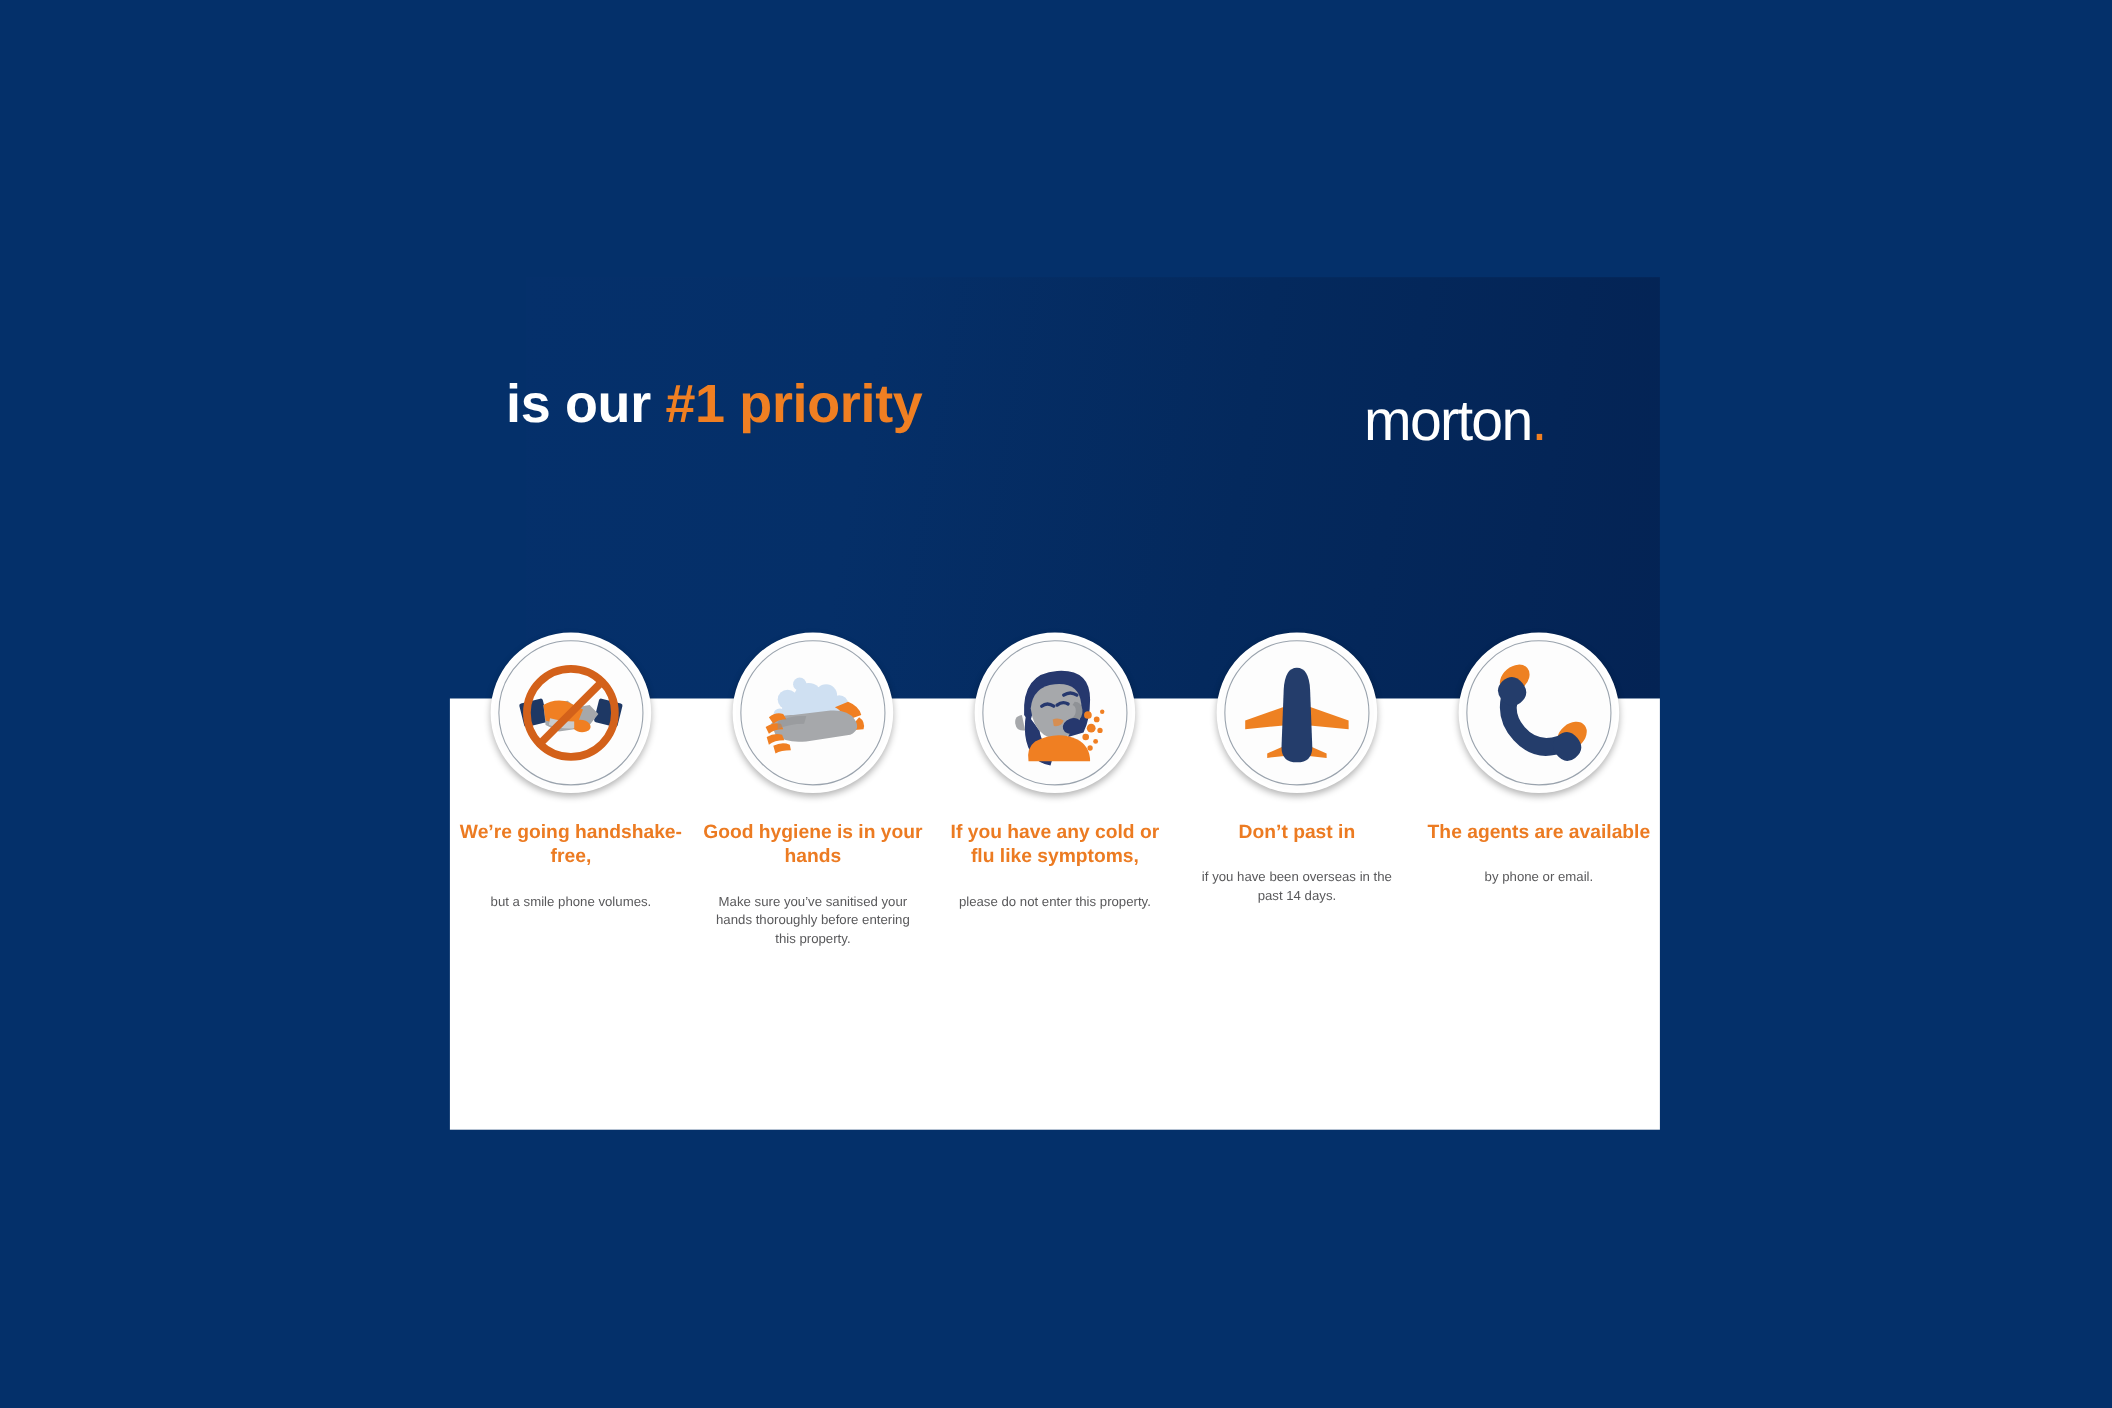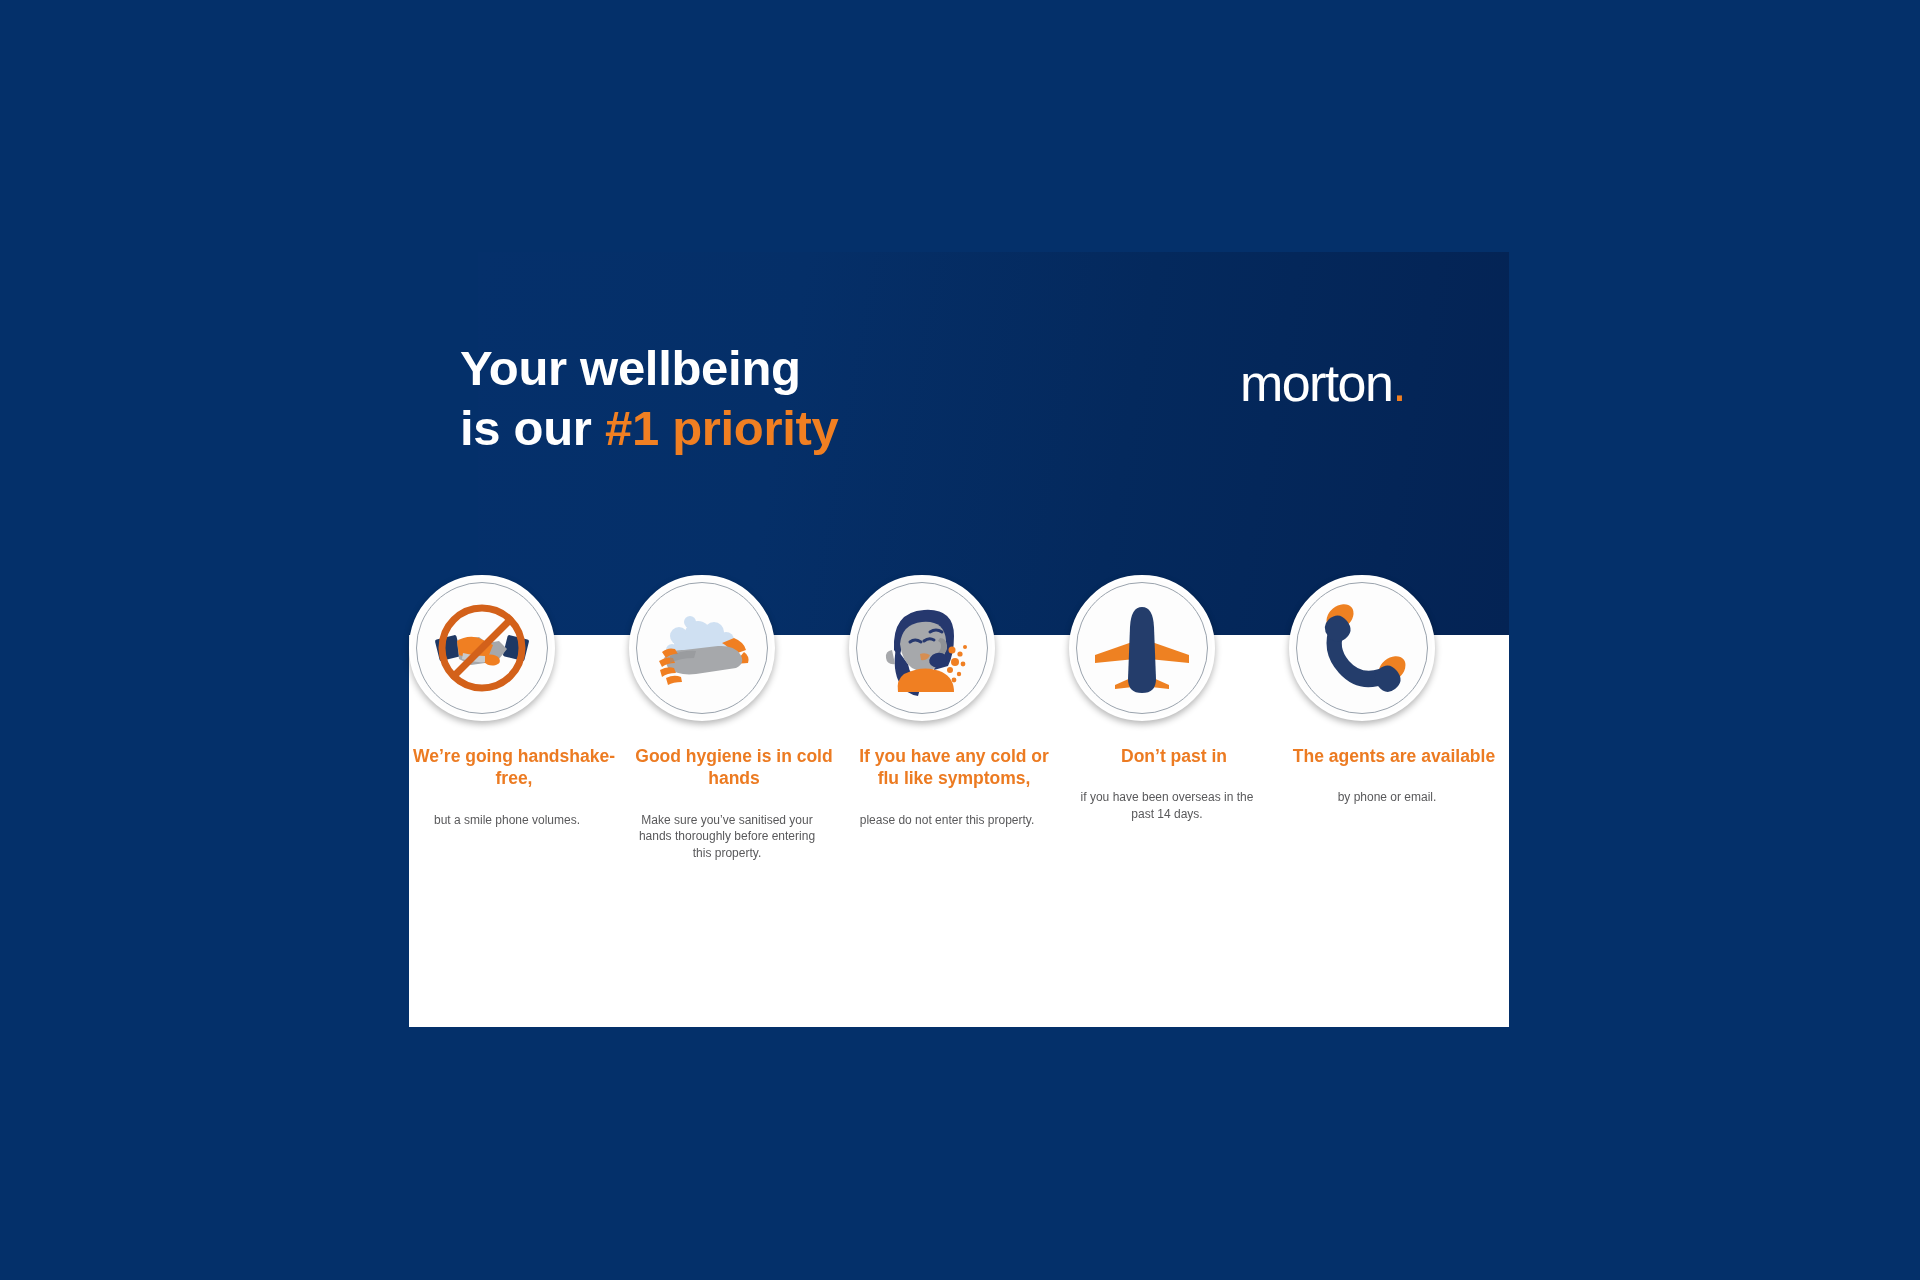--- a/index.html
+++ b/index.html
@@ -40,21 +40,21 @@
     font-size:52px; font-weight:normal; color:#ffffff;
     letter-spacing:-1.6px; line-height:1;
   }
   #logo .dot { color:#f07f22; }
 
   
   #columns {
     position:absolute; left:409px; top:575px;
     width:1100px; display:flex;
   }
-  .col { width:220px; display:flex; flex-direction:column; }
+  .col { width:220px; display:flex; flex-direction:column; align-items:center; }
 
   .badge {
     width:146px; height:146px; border-radius:50%;
     background:#fdfdfd;
     border:3px solid #ffffff;
     box-shadow:0 3px 7px rgba(0,0,0,0.30);
     display:flex; align-items:center; justify-content:center;
     position:relative; z-index:5;
   }
   .badge::after {
@@ -79,21 +79,20 @@
 <body>
 
 <div id="stage">
 
   <div id="poster">
     <div id="poster-top"></div>
     <div id="poster-bottom"></div>
   </div>
 
   <h1 id="headline">
-    <span>Your wellbeing</span>
     <span class="l2"><span>is our </span><span class="accent">#1 priority</span></span>
   </h1>
 
   <div id="logo">
     <span>morton</span><span class="dot">.</span>
   </div>
 
   <div id="columns">
 
     <div class="col">
@@ -130,21 +129,21 @@
           <path d="M88 46 q10 4 12 12 l-14 5 q-3 -9 -10 -12 Z" fill="#f07f22"></path>
           <path d="M98 60 q6 4 4 11 l-14 1 Z" fill="#f07f22"></path>
           <path d="M18 66 q8 -9 20 -8 l34 -4 q16 -1 22 8 q6 9 -4 14 l-40 6 q-18 2 -28 -6 Z" fill="#a6a8ab"></path>
           <path d="M16 60 q6 -5 13 -3 l3 5 q-8 0 -12 4 Z" fill="#f07f22"></path>
           <path d="M13 69 q7 -5 14 -3 l2 5 q-8 0 -13 4 Z" fill="#f07f22"></path>
           <path d="M14 78 q7 -4 14 -2 l2 5 q-9 0 -14 4 Z" fill="#f07f22"></path>
           <path d="M20 86 q8 -4 15 -1 l1 5 q-9 0 -14 3 Z" fill="#f07f22"></path>
           <path d="M24 64 q12 -6 26 -5 l-2 7 q-14 0 -24 5 Z" fill="#8f9296" opacity="0.55"></path>
         </svg>
       </div>
-      <div class="head">Good hygiene is in cold hands</div>
+      <div class="head">Good hygiene is in your hands</div>
       <div class="body">Make sure you’ve sanitised your hands thoroughly before entering this property.</div>
     </div>
 
     <div class="col">
       <div class="badge">
         <svg width="112" height="112" viewBox="0 0 112 112" aria-hidden="true">
           <path d="M28 58 q-2 -38 30 -40 q30 -2 30 26 q0 18 -6 30 l-14 4 q4 -14 2 -24 q-16 4 -30 -4 q-6 6 -6 16 Z" fill="#26386e"></path>
           <path d="M30 56 q-4 22 4 36 q6 10 18 12 l4 -14 q-12 -4 -14 -18 Z" fill="#26386e"></path>
           <path d="M34 52 q2 -20 22 -22 q22 -2 24 18 q1 14 -6 24 l-8 6 q-10 4 -20 -2 q-10 -7 -12 -24 Z" fill="#a6a8ab"></path>
           <path d="M26 58 q-7 1 -6 8 q1 7 9 6 Z" fill="#a6a8ab"></path>

